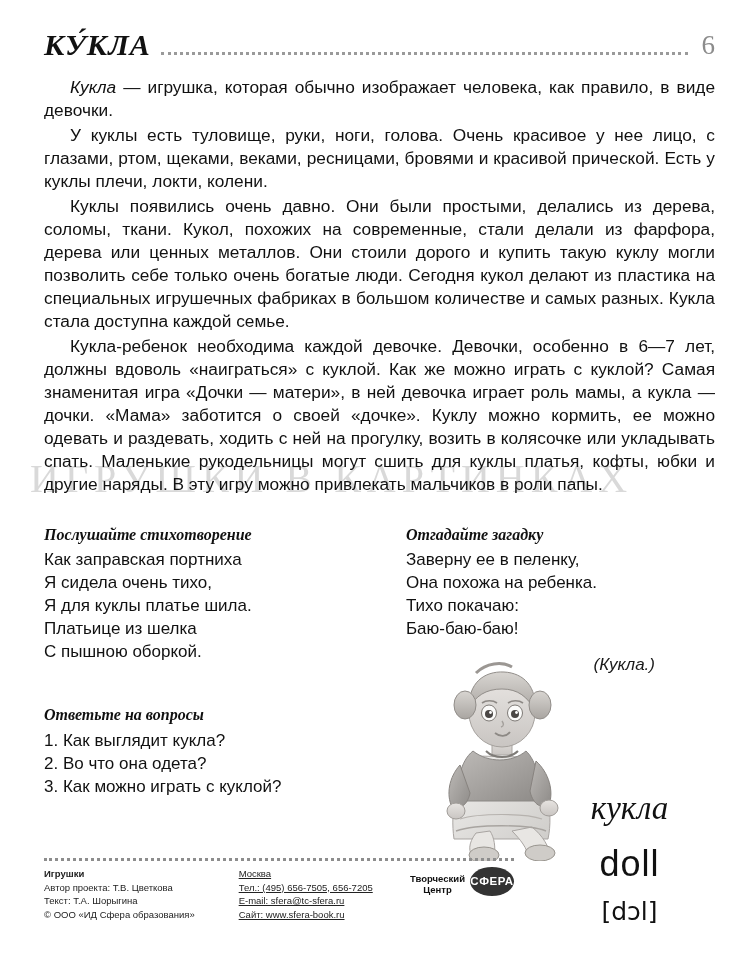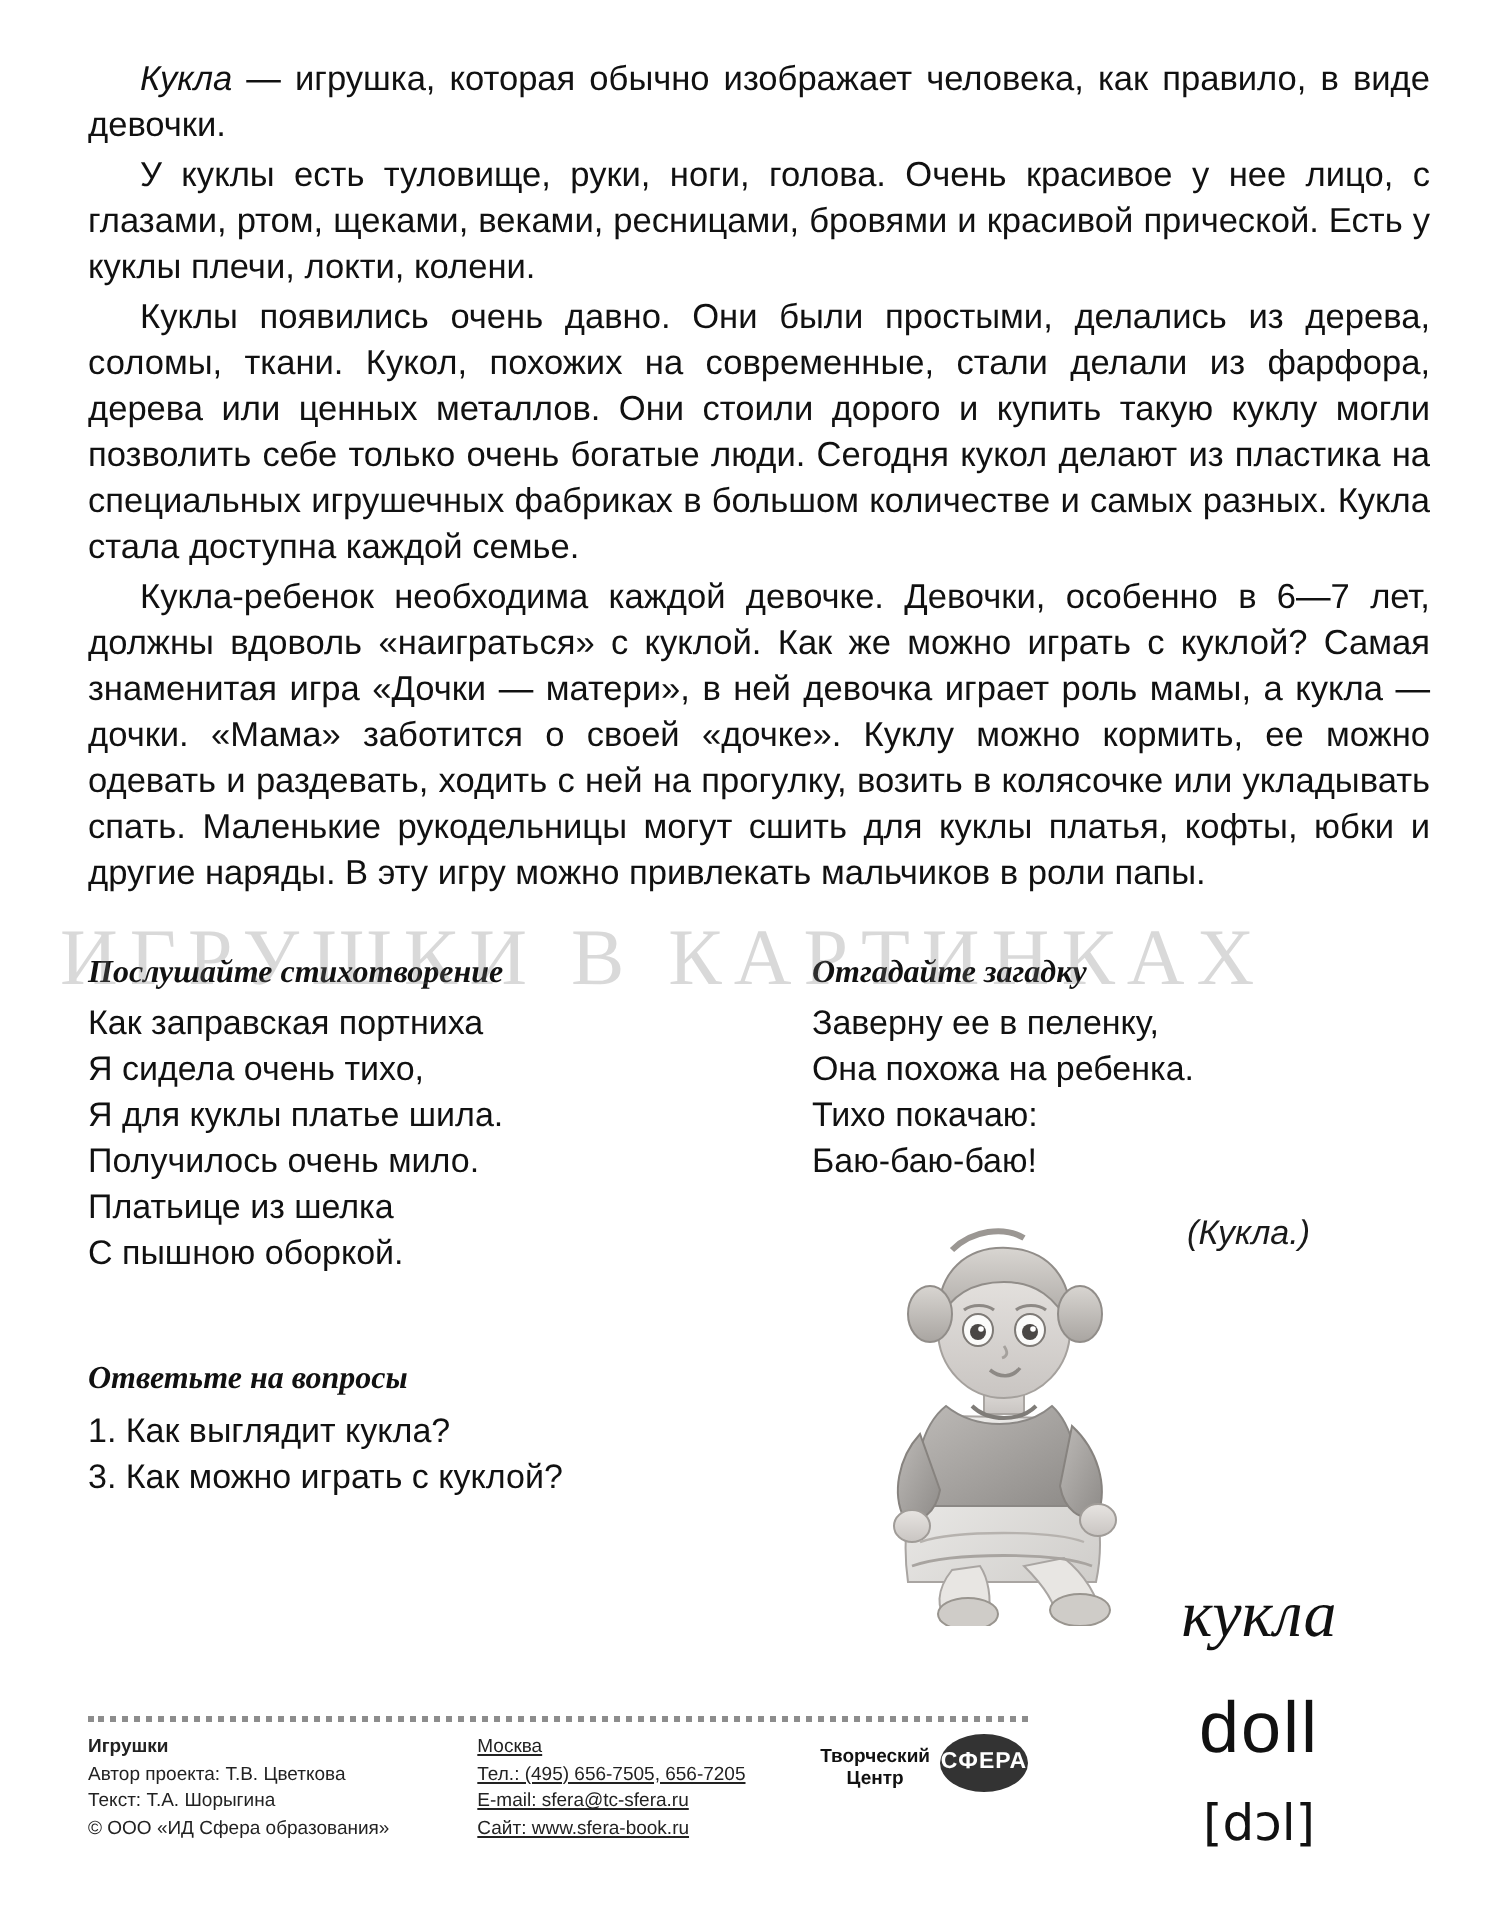--- a/index.html
+++ b/index.html
@@ -204,46 +204,51 @@
     align-items: center;
     justify-content: center;
     letter-spacing: 0.5px;
   }
 </style>
 </head>
 <body>
 
 <div class="page">
 
+  <div class="header">
+    <div class="title">КУ́КЛА</div>
+    <div class="dots"></div>
+    <div class="page-number">6</div>
+  </div>
 
   <div class="watermark">ИГРУШКИ В КАРТИНКАХ</div>
 
   <div class="body-text">
     <p>
       <span class="lead-italic">Кукла</span><span> — игрушка, которая обычно изображает человека, как правило, в виде девочки.</span>
     </p>
     <p>У куклы есть туловище, руки, ноги, голова. Очень красивое у нее лицо,  с глазами, ртом, щеками, веками, ресницами, бровями и красивой прической. Есть у куклы плечи, локти, колени.</p>
     <p>Куклы появились очень давно. Они были простыми, делались из дерева, соломы, ткани. Кукол, похожих на современные, стали делали из фарфора, дерева или ценных металлов. Они стоили дорого и купить такую куклу могли позволить себе только очень богатые люди. Сегодня кукол делают из пластика на специальных игрушечных фабриках в большом количестве и самых разных. Кукла стала доступна каждой семье.</p>
     <p>Кукла-ребенок необходима каждой девочке. Девочки, особенно в 6—7 лет, должны вдоволь «наиграться» с куклой. Как же можно играть с куклой? Самая знаменитая игра «Дочки — матери», в ней девочка играет роль мамы, а кукла — дочки. «Мама» заботится о своей «дочке». Куклу можно кормить, ее можно одевать и раздевать, ходить с ней на прогулку, возить в колясочке или укладывать спать. Маленькие рукодельницы могут сшить для куклы платья, кофты, юбки и другие наряды. В эту игру можно привлекать мальчиков в роли папы.</p>
   </div>
 
   <div class="columns">
 
     <div class="col-left">
       <div class="section-head">Послушайте стихотворение</div>
       <div class="verse-line">Как заправская портниха</div>
       <div class="verse-line">Я сидела очень тихо,</div>
       <div class="verse-line">Я для куклы платье шила.</div>
-      <div class="verse-line">Получилось очень мило.</div>
       <div class="verse-line">Платьице из шелка</div>
       <div class="verse-line">С пышною оборкой.</div>
 
       <div class="questions">
         <div class="section-head">Ответьте на вопросы</div>
         <div class="q-line">1. Как выглядит кукла?</div>
+        <div class="q-line">2. Во что она одета?</div>
         <div class="q-line">3. Как можно играть с куклой?</div>
       </div>
     </div>
 
     <div class="col-right">
       <div class="section-head">Отгадайте загадку</div>
       <div class="riddle-line">Заверну ее в пеленку,</div>
       <div class="riddle-line">Она похожа на ребенка.</div>
       <div class="riddle-line">Тихо покачаю:</div>
       <div class="riddle-line">Баю-баю-баю!</div>

